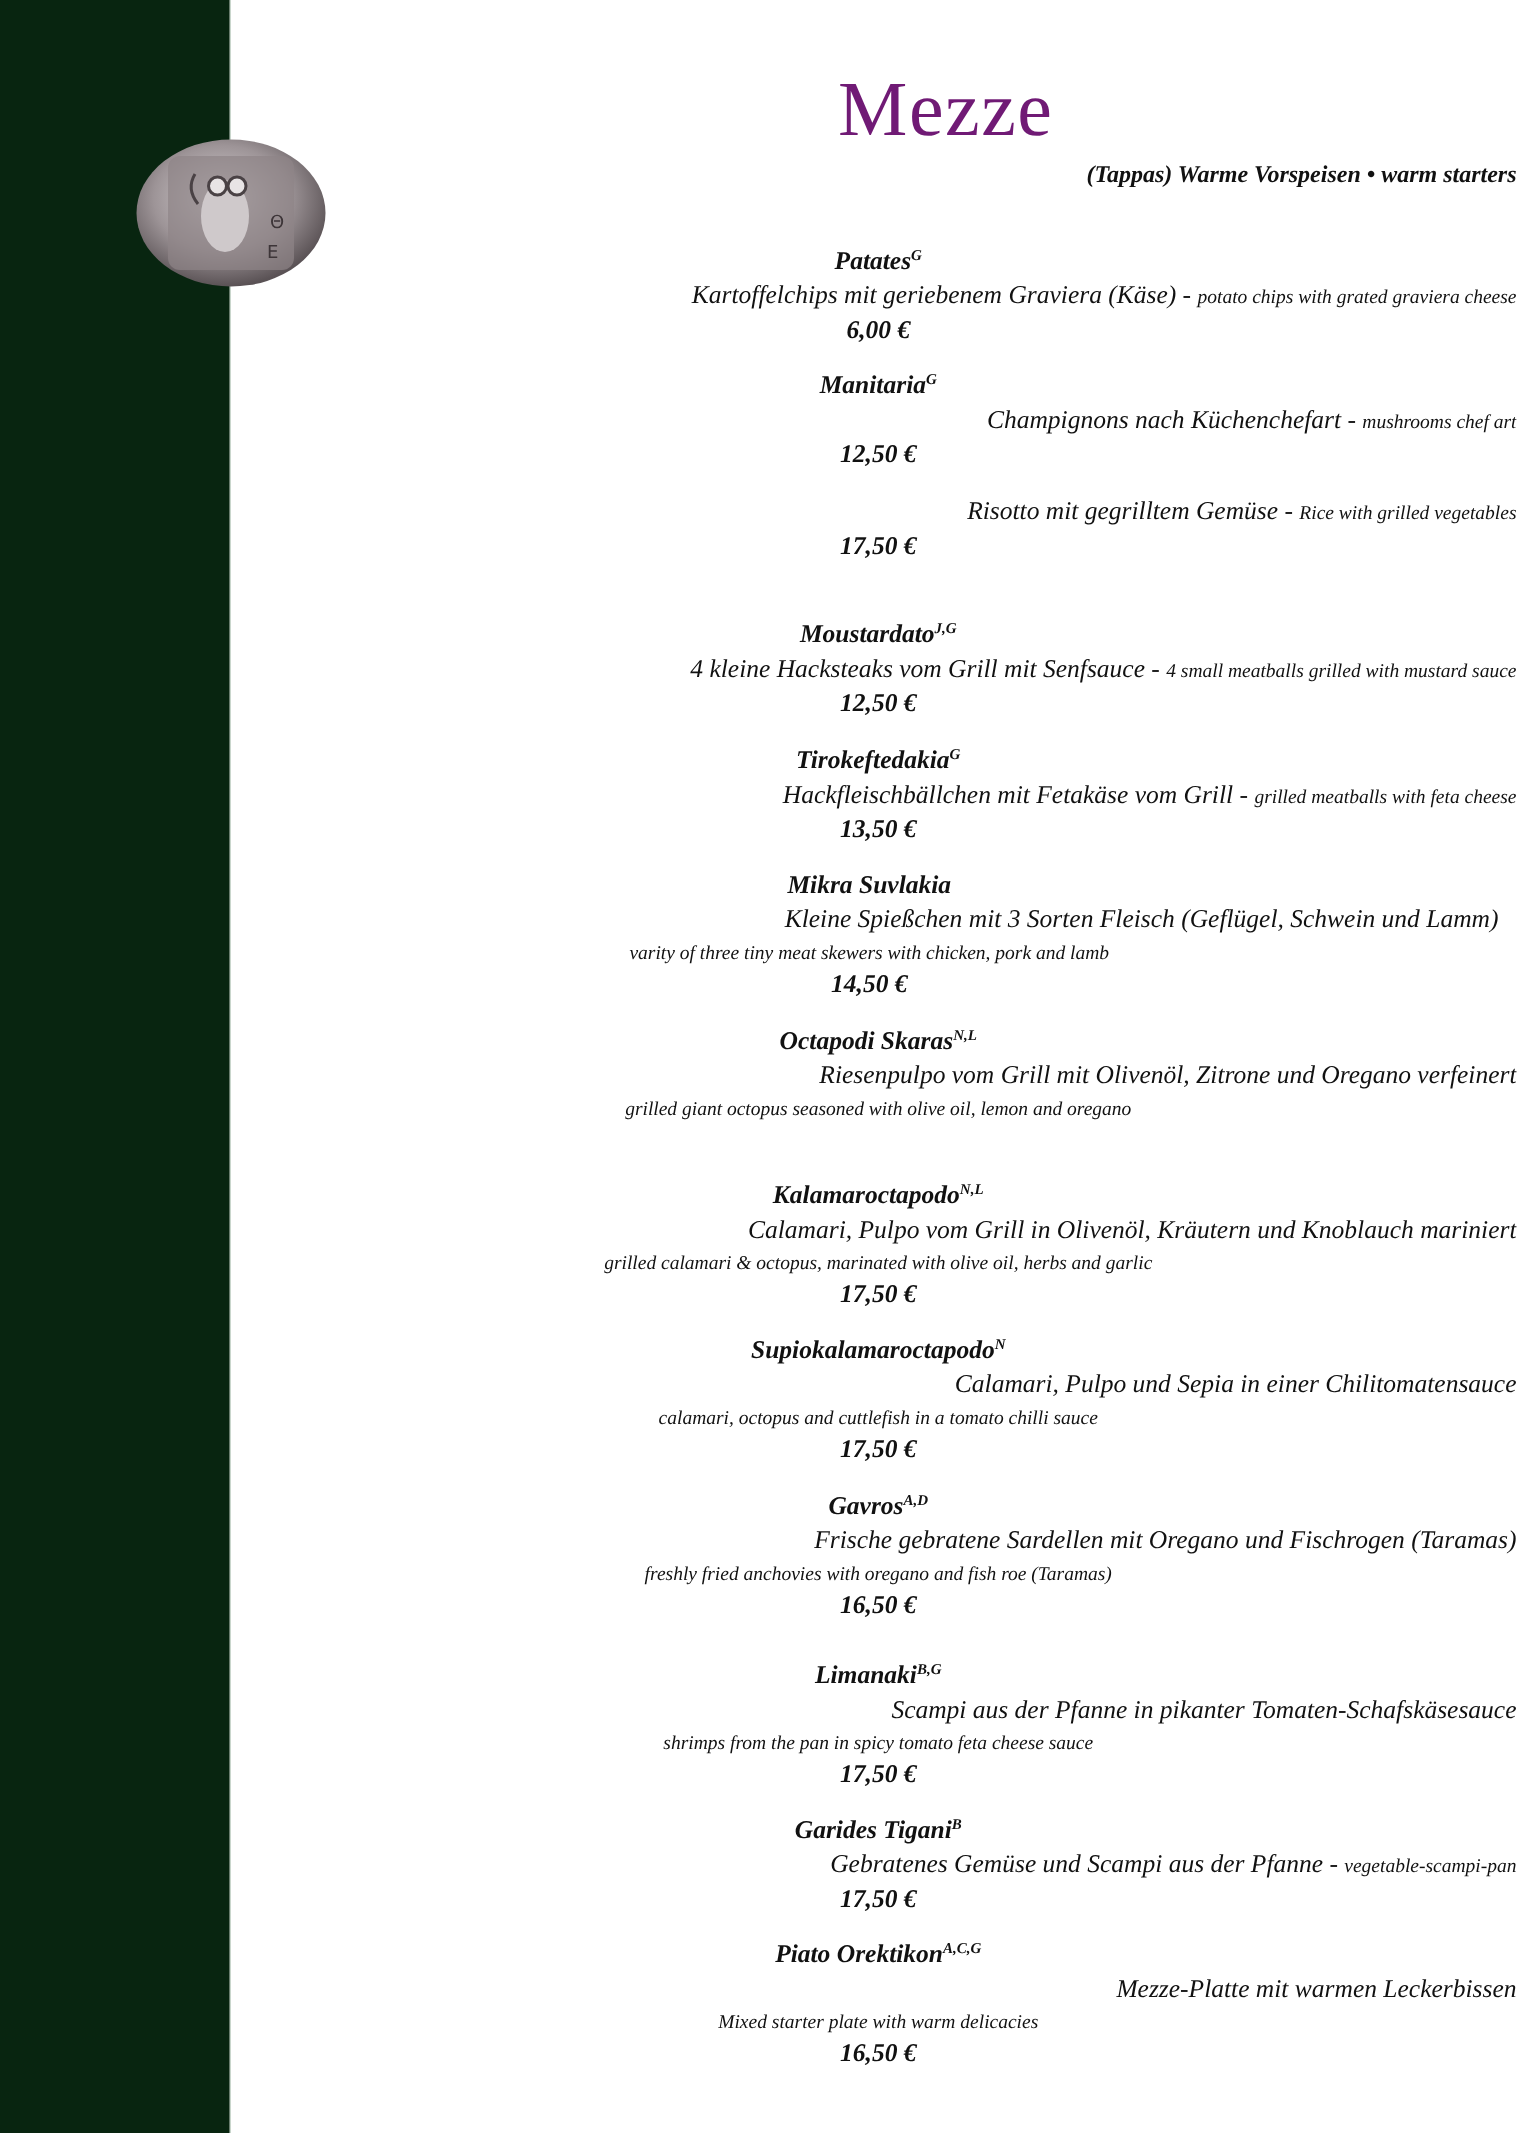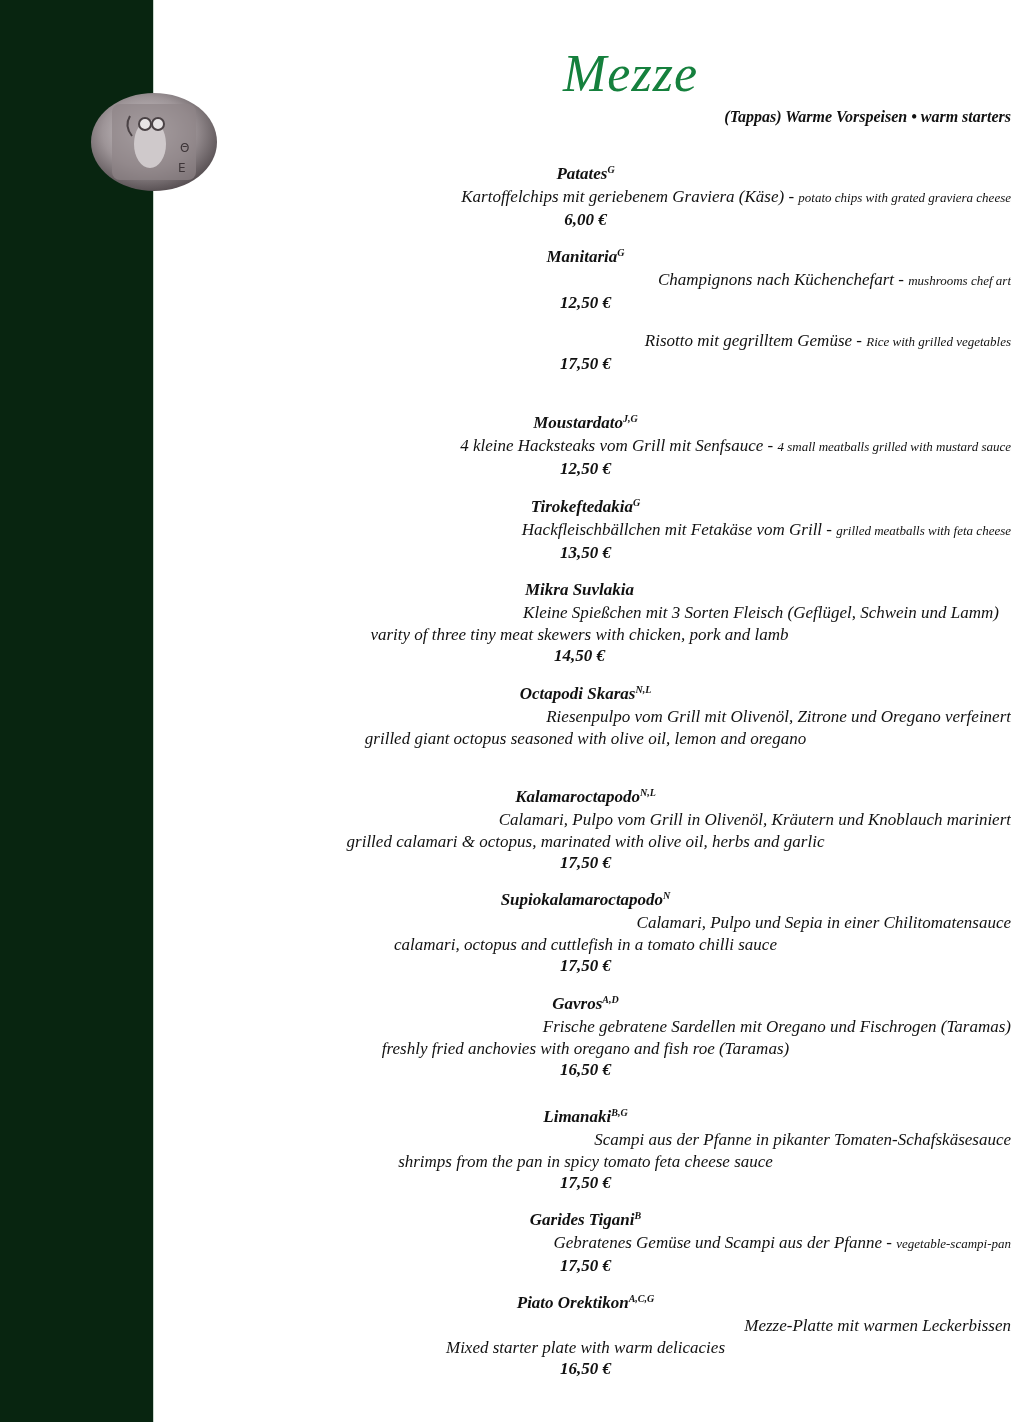--- a/index.html
+++ b/index.html
@@ -16,40 +16,40 @@
     }
     .coin {
       position: absolute; left: 90px; top: 92px; width: 128px; height: 100px;
     }
     .content {
       position: absolute; left: 160px; right: 0; top: 0;
       text-align: center;
     }
     .title {
       position: absolute; left: 0; right: 0; top: 44px;
-      font-family: "Liberation Serif", serif; font-style: italic;
-      font-size: 52px; color: #15803d; letter-spacing: 1px;
+      font-family: "Liberation Serif", serif; 
+      font-size: 52px; color: #701a75; letter-spacing: 1px;
       text-align: center; padding-left: 90px;
       line-height: 60px;
     }
     .subtitle {
       position: absolute; left: 0; right: 0; top: 108px;
       font-family: "Liberation Serif", serif; font-style: italic; font-weight: bold;
       font-size: 16px; text-align: right; padding-left: 70px;
     }
     .item {
       position: absolute; left: 0; right: 0; text-align: center;
       padding-left: 0;
       font-family: "Liberation Serif", serif; font-style: italic;
     }
     .item .name { font-weight: bold; font-size: 17px; line-height: 22px; }
     .item .name sup { font-size: 10px; font-weight: bold; vertical-align: 6px; line-height: 0; }
     .item .desc { font-size: 17px; line-height: 23px; text-align: right; }
     .item .desc .en { font-size: 13px; }
-    .item .en-line { font-size: 17px; line-height: 20px; }
+    .item .en-line { font-size: 13px; line-height: 20px; }
     .item .price { font-weight: bold; font-size: 17px; line-height: 22px; }
   </style>
 </head>
 <body>
 
 <div class="sidebar"></div>
 
 <div class="coin">
   <svg width="128" height="100" viewBox="0 0 128 100">
     <defs>

